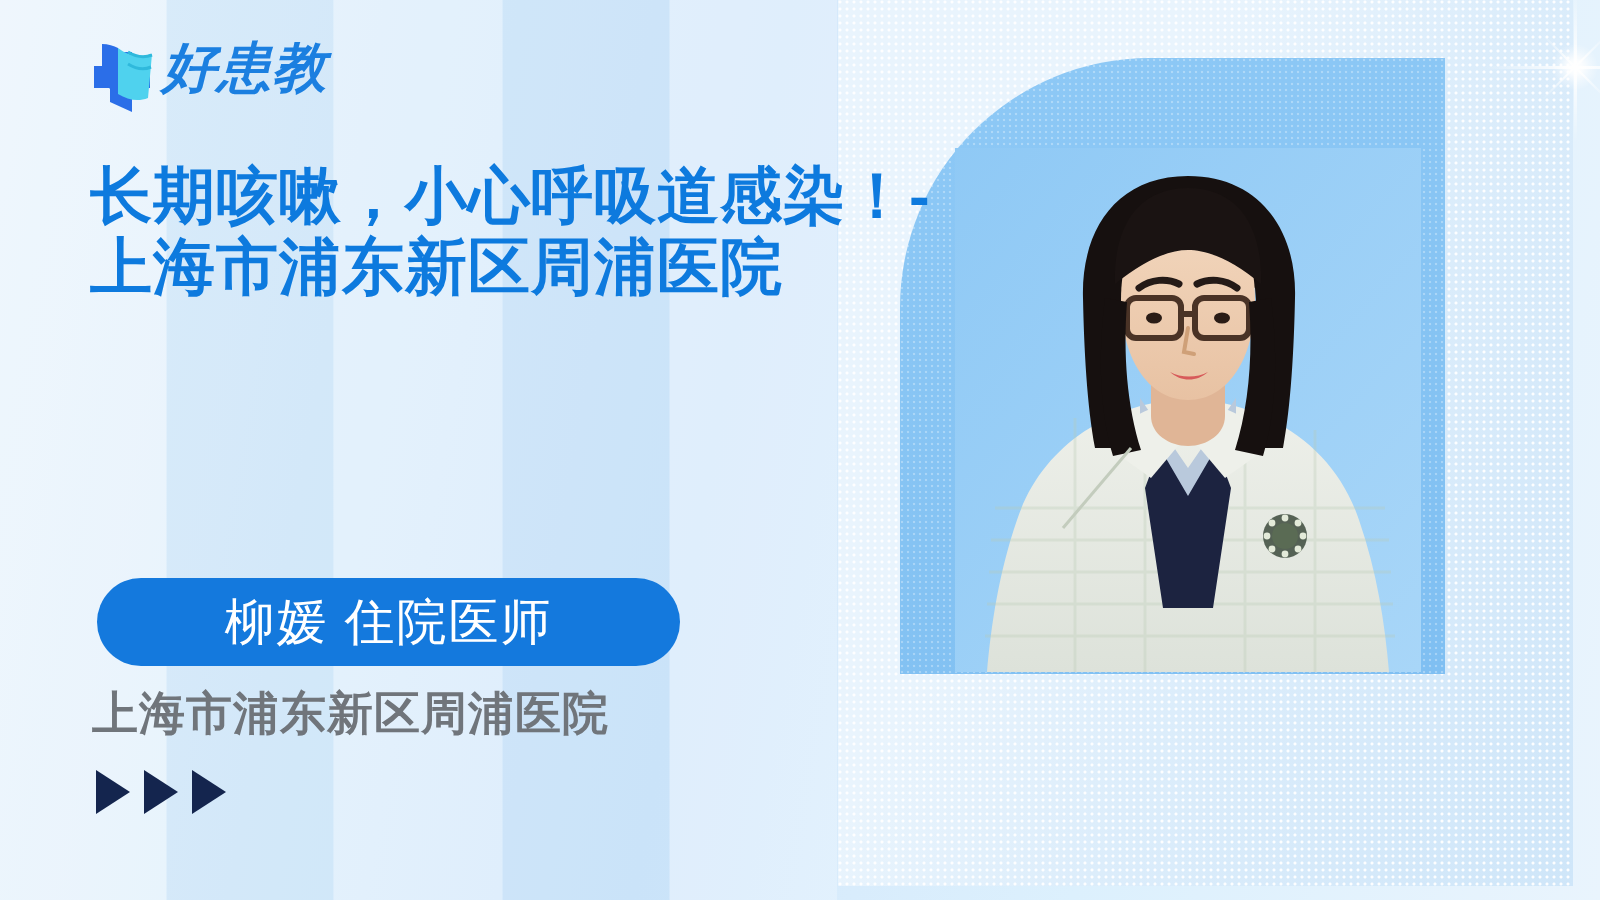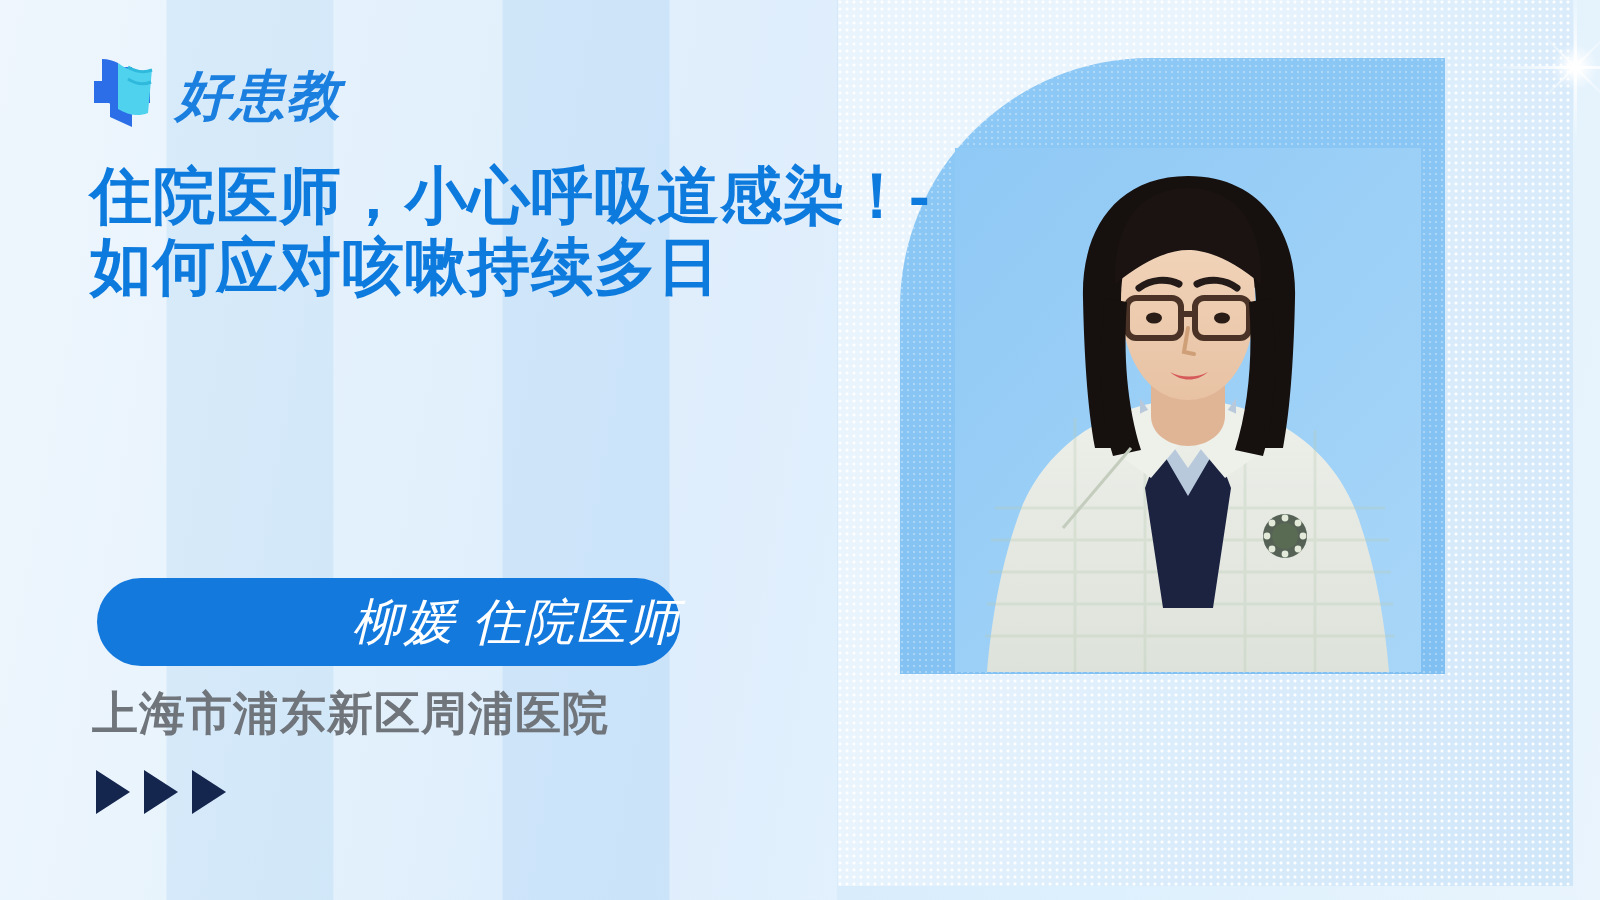--- a/index.html
+++ b/index.html
@@ -100,24 +100,23 @@
     width: 466px;
     height: 524px;
     overflow: hidden;
   }
   .portrait svg { display: block; width: 100%; height: 100%; }
 
   
   .logo-row {
     position: absolute;
     left: 88px;
-    top: 55px;
+    top: 40px;
     display: flex;
-    align-items: center;
-    gap: 14px;
+    gap: 0;
   }
   .logo-mark { width: 74px; height: 80px; display: block; }
   .logo-text {
     font-size: 54px;
     font-weight: 700;
     font-style: italic;
     letter-spacing: 1px;
     color: #1b7fe0;
     line-height: 1;
     white-space: nowrap;
@@ -138,22 +137,21 @@
   .badge {
     position: absolute;
     left: 97px;
     top: 578px;
     width: 583px;
     height: 88px;
     border-radius: 44px;
     background: #1479dd;
     display: flex;
     align-items: center;
-    justify-content: flex-end;
-    font-style: italic;
+    justify-content: center;
   }
   .badge-text {
     color: #ffffff;
     font-size: 50px;
     font-weight: 400;
     letter-spacing: 2px;
     line-height: 1;
     white-space: nowrap;
   }
 
@@ -303,21 +301,21 @@
         <path d="M22 12 H44 V26 H62 V48 H44 V72 L22 62 V48 H6 V26 H22 Z" fill="#2b6ee8"></path>
         <path d="M30 8 C40 16 52 18 64 14 L60 58 C50 62 40 60 30 54 Z" fill="#4fd2ee"></path>
         <path d="M30 8 L30 54 C24 50 18 46 14 44 L14 4 C20 4 26 6 30 8 Z" fill="#2b6ee8"></path>
         <path d="M40 12 C48 17 56 18 64 15" stroke="#2fb9dc" stroke-width="3" fill="none"></path>
         <path d="M40 24 C48 29 56 30 63 27" stroke="#2fb9dc" stroke-width="3" fill="none"></path>
       </svg>
     </span>
     <span class="logo-text">好患教</span>
   </div>
 
-  <div class="headline">住院医师，小心呼吸道感染！- 如何应对咳嗽持续多日</div>
+  <div class="headline">长期咳嗽，小心呼吸道感染！- 上海市浦东新区周浦医院</div>
 
   <div class="badge">
     <span class="badge-text">柳媛 住院医师</span>
   </div>
 
   <div class="hospital">上海市浦东新区周浦医院</div>
 
   <div class="arrows">
     <div class="arrow"></div>
     <div class="arrow"></div>

